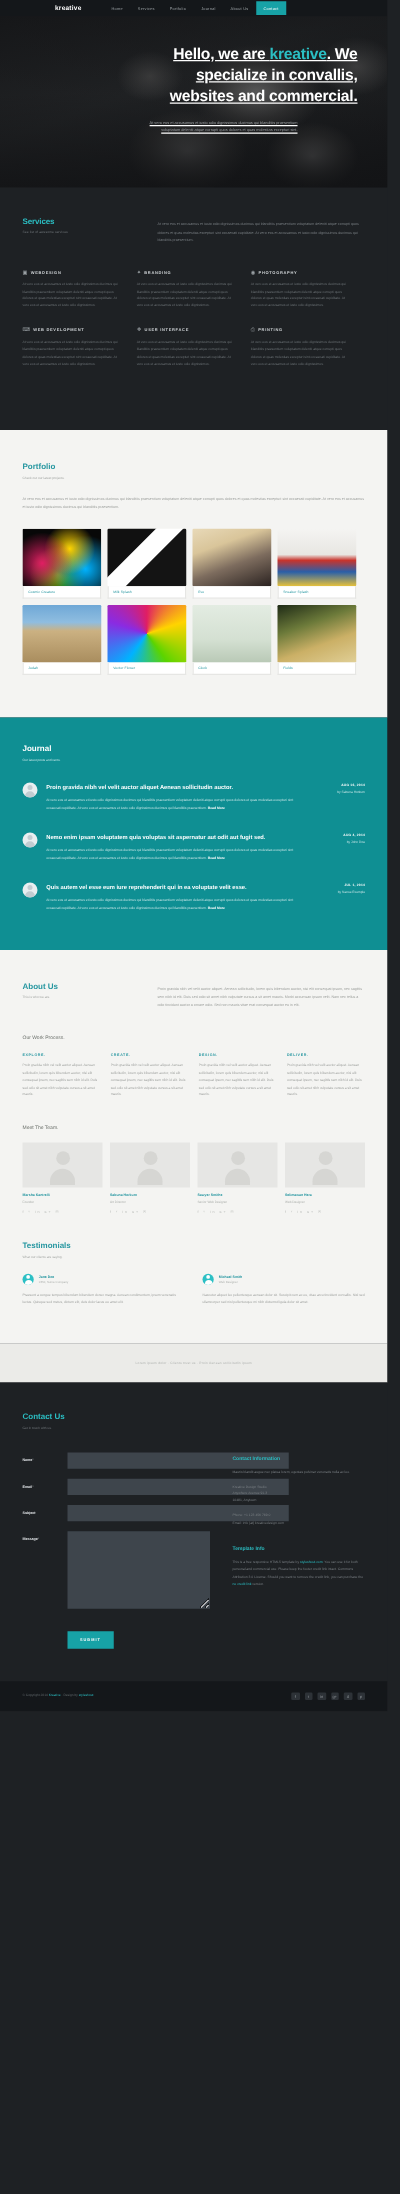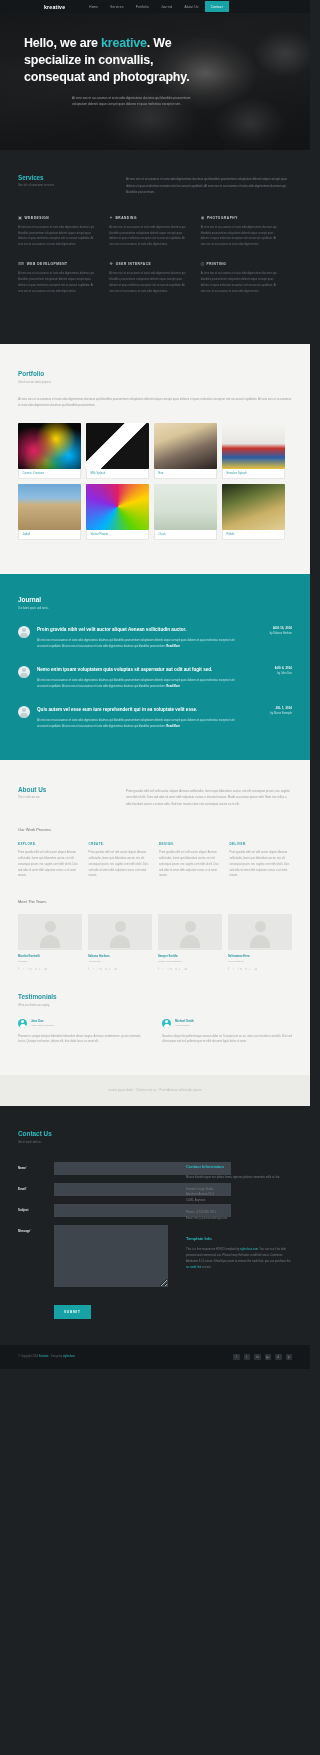--- a/index.html
+++ b/index.html
@@ -38,21 +38,21 @@
       radial-gradient(ellipse 60px 42px at 150px 108px, #5d5d5d 0%, #333 50%, rgba(25,25,25,0) 80%),
       radial-gradient(ellipse 46px 34px at 250px 112px, #6a6a6a 0%, #343434 50%, rgba(25,25,25,0) 80%),
       radial-gradient(ellipse 34px 26px at 120px 48px, #4a4a4a 0%, rgba(25,25,25,0) 78%),
       radial-gradient(ellipse 40px 30px at 285px 40px, #525252 0%, rgba(25,25,25,0) 78%),
       linear-gradient(160deg,#1b1c1e 0%,#242628 40%,#17181a 100%);
   }
   .hero-bg:after{
     content:""; position:absolute; inset:0;
     background:linear-gradient(180deg, rgba(18,19,21,.55) 0%, rgba(18,19,21,.25) 45%, rgba(18,19,21,.85) 100%);
   }
-  .hero-inner { position:relative; z-index:2; padding-top:22px; text-align:left; }
+  .hero-inner { position:relative; z-index:2; padding-top:22px; text-align:right;text-decoration:underline; }
   .hero-title {
     font-size:12.5px; line-height:1.35; font-weight:bold; color:#fff;
     letter-spacing:-.2px; padding:0 24px;
   }
   .hero-title .accent { color:#2bbfc4; }
   .hero-sub {
     margin-top:9px; font-size:3.1px; line-height:2.1; color:#9b9fa2;
     padding:0 72px;
   }
   .hero-sub span{display:block;}
@@ -204,21 +204,21 @@
       <a href="#" class="active">Contact</a>
     </div>
   </div>
 
   <div class="hero">
     <div class="hero-bg"></div>
     <div class="hero-inner">
       <div class="hero-title">
         <span>Hello, we are </span><span class="accent">kreative</span><span>. We</span><br>
         <span>specialize in convallis,</span><br>
-        <span>consequat and photography.</span>
+        <span>websites and commercial.</span>
       </div>
       <div class="hero-sub">
         <span>At vero eos et accusamus et iusto odio dignissimos ducimus qui blanditiis praesentium</span>
         <span>voluptatum deleniti atque corrupti quos dolores et quas molestias excepturi sint.</span>
       </div>
     </div>
   </div>
 
   <div class="services">
     <div class="services-top">

